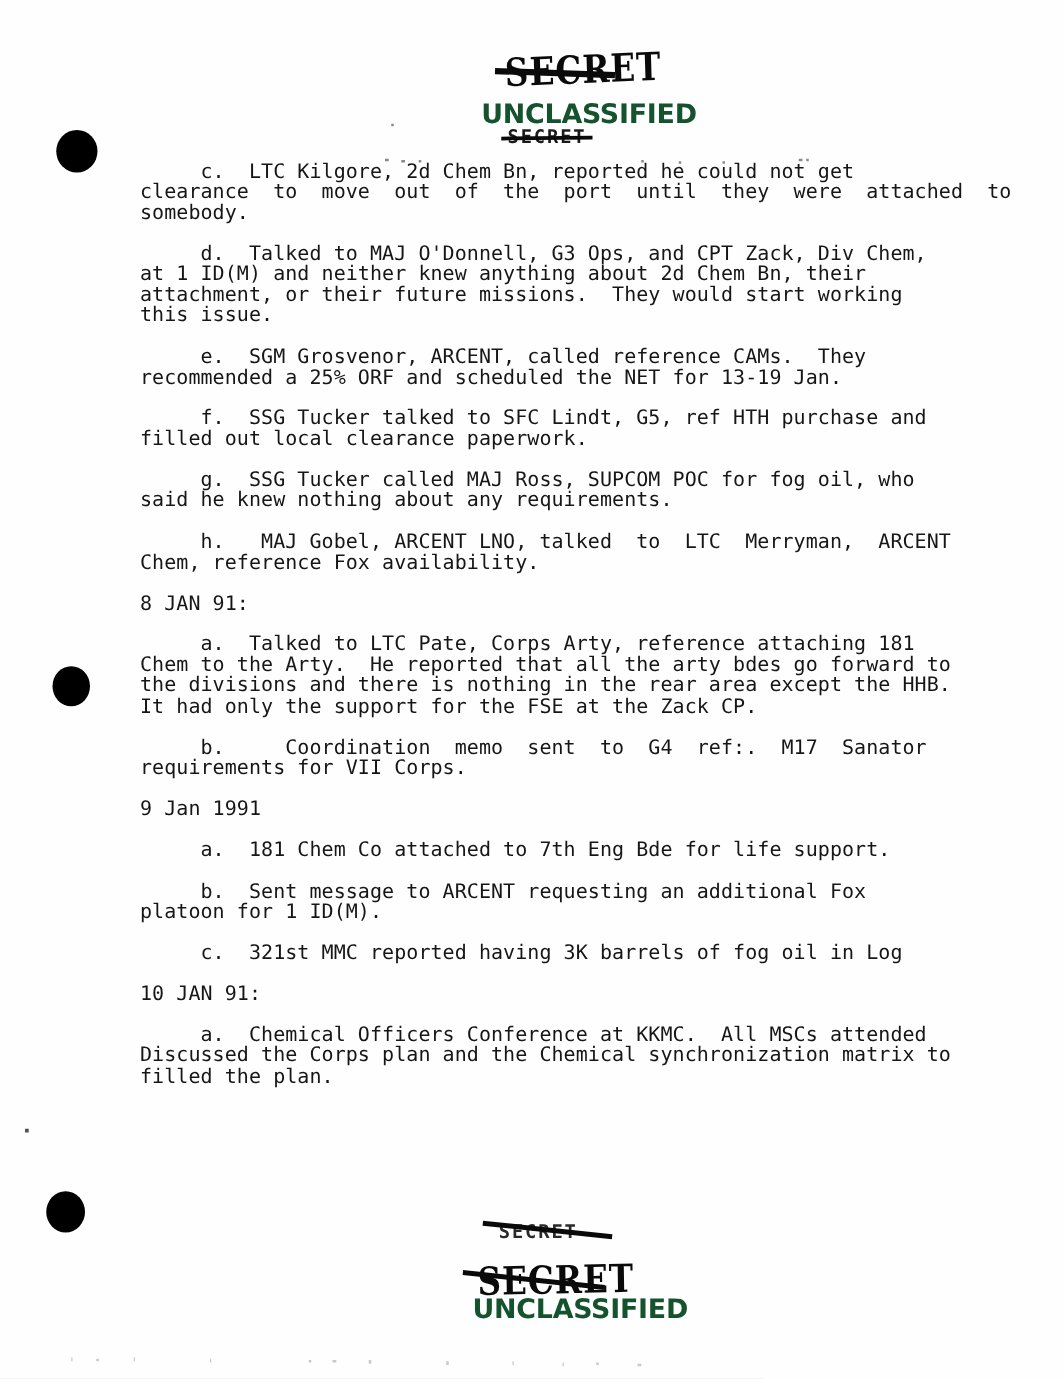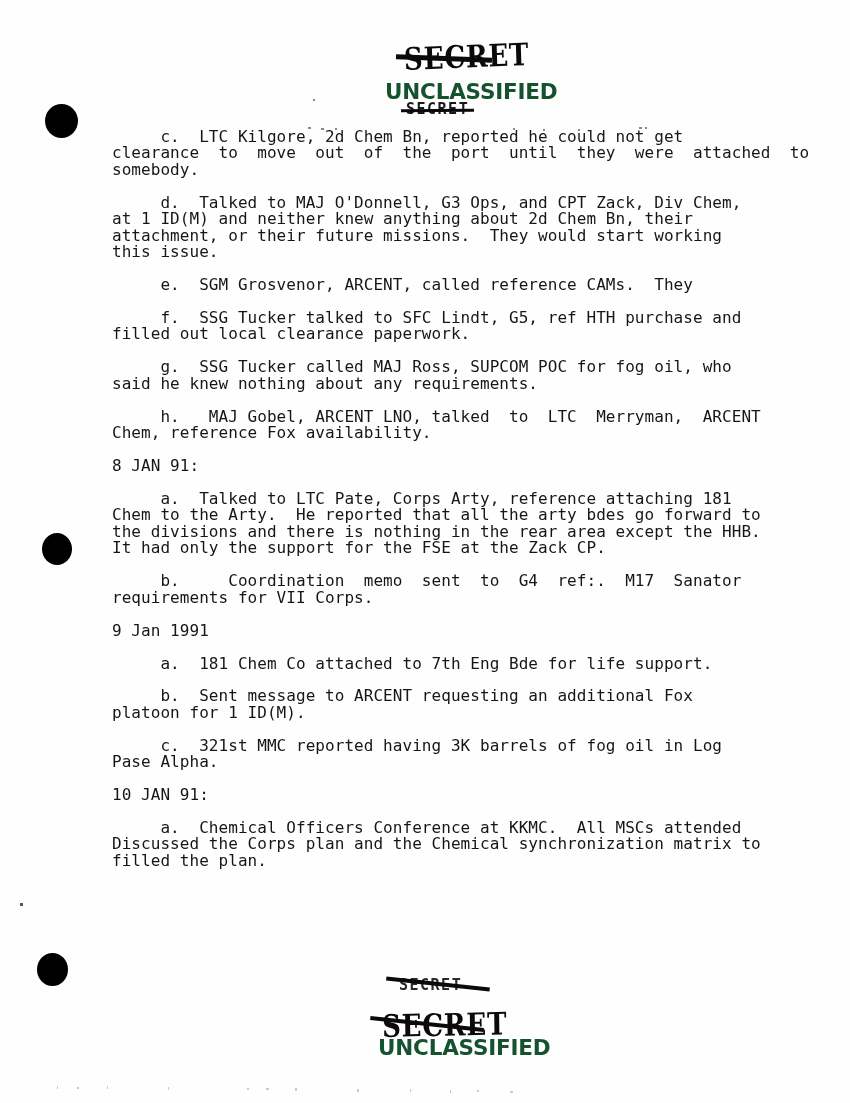--- a/index.html
+++ b/index.html
@@ -72,20 +72,21 @@
       <div class="tline">     c.  LTC Kilgore, 2d Chem Bn, reported he could not get</div>
       <div class="tline">clearance  to  move  out  of  the  port  until  they  were  attached  to</div>
       <div class="tline">somebody.</div>
       <div class="tline">&nbsp;</div>
       <div class="tline">     d.  Talked to MAJ O'Donnell, G3 Ops, and CPT Zack, Div Chem,</div>
       <div class="tline">at 1 ID(M) and neither knew anything about 2d Chem Bn, their</div>
       <div class="tline">attachment, or their future missions.  They would start working</div>
       <div class="tline">this issue.</div>
       <div class="tline">&nbsp;</div>
       <div class="tline">     e.  SGM Grosvenor, ARCENT, called reference CAMs.  They</div>
+      <div class="tline">recommended a 25% ORF and scheduled the NET for 13-19 Jan.</div>
       <div class="tline">&nbsp;</div>
       <div class="tline">     f.  SSG Tucker talked to SFC Lindt, G5, ref HTH purchase and</div>
       <div class="tline">filled out local clearance paperwork.</div>
       <div class="tline">&nbsp;</div>
       <div class="tline">     g.  SSG Tucker called MAJ Ross, SUPCOM POC for fog oil, who</div>
       <div class="tline">said he knew nothing about any requirements.</div>
       <div class="tline">&nbsp;</div>
       <div class="tline">     h.   MAJ Gobel, ARCENT LNO, talked  to  LTC  Merryman,  ARCENT</div>
       <div class="tline">Chem, reference Fox availability.</div>
       <div class="tline">&nbsp;</div>
@@ -100,21 +101,20 @@
       <div class="tline">requirements for VII Corps.</div>
       <div class="tline">&nbsp;</div>
       <div class="tline">9 Jan 1991</div>
       <div class="tline">&nbsp;</div>
       <div class="tline">     a.  181 Chem Co attached to 7th Eng Bde for life support.</div>
       <div class="tline">&nbsp;</div>
       <div class="tline">     b.  Sent message to ARCENT requesting an additional Fox</div>
       <div class="tline">platoon for 1 ID(M).</div>
       <div class="tline">&nbsp;</div>
       <div class="tline">     c.  321st MMC reported having 3K barrels of fog oil in Log</div>
-      <div class="tline">Pase Alpha.</div>
       <div class="tline">&nbsp;</div>
       <div class="tline">10 JAN 91:</div>
       <div class="tline">&nbsp;</div>
       <div class="tline">     a.  Chemical Officers Conference at KKMC.  All MSCs attended</div>
       <div class="tline">Discussed the Corps plan and the Chemical synchronization matrix to</div>
       <div class="tline">filled the plan.</div>
     </div>
 
   <div class="typed-secret typed-secret-bottom">SECRET</div>
   <div class="strike strike-bottom-typed"></div>

